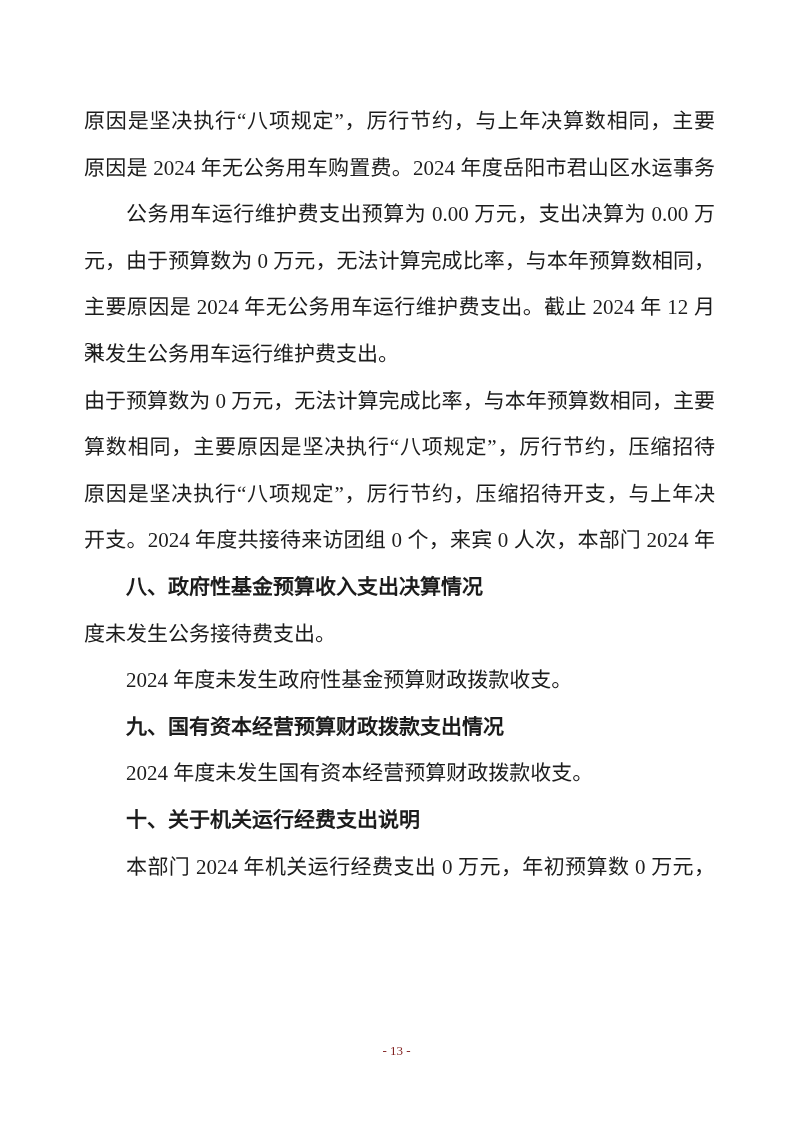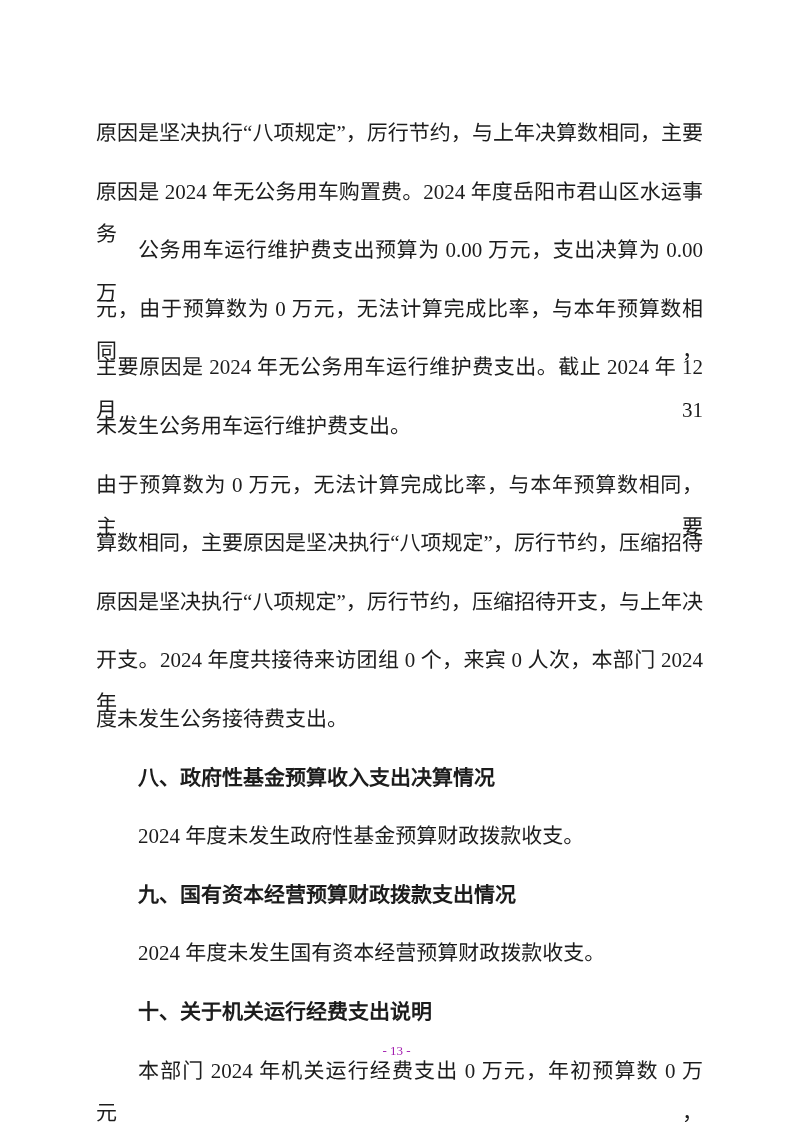--- a/index.html
+++ b/index.html
@@ -17,21 +17,21 @@
     color: #1c1c1c;
     font-family: "Liberation Serif", "DejaVu Serif", serif;
   }
   .content {
     position: absolute;
     left: 80px;
     top: 96px;
     width: 639px;
   }
   .ln {
-    margin: 16px;
+    margin: 4px;
     padding: 0;
     height: 42.6px;
     line-height: 42.6px;
     font-size: 21px;
     white-space: nowrap;
     color: #1c1c1c;
   }
   
   .j {
     white-space: normal;
@@ -49,41 +49,41 @@
     font-size: 21px;
   }
   .footer {
     position: absolute;
     left: 0;
     top: 1042px;
     width: 793px;
     text-align: center;
     font-size: 13px;
     line-height: 18px;
-    color: #a21caf;
+    color: #7f1d1d;
     font-family: "Liberation Serif", "DejaVu Serif", serif;
   }
 </style>
 </head>
 <body>
 
 <div class="page">
   <div class="content">
     <p class="ln j">原因是坚决执行“八项规定”，厉行节约，与上年决算数相同，主要</p>
     <p class="ln j">原因是 2024 年无公务用车购置费。2024 年度岳阳市君山区水运事务</p>
     <p class="ln j ind">公务用车运行维护费支出预算为 0.00 万元，支出决算为 0.00 万</p>
     <p class="ln j">元，由于预算数为 0 万元，无法计算完成比率，与本年预算数相同，</p>
     <p class="ln j">主要原因是 2024 年无公务用车运行维护费支出。截止 2024 年 12 月 31</p>
     <p class="ln">未发生公务用车运行维护费支出。</p>
     <p class="ln j">由于预算数为 0 万元，无法计算完成比率，与本年预算数相同，主要</p>
     <p class="ln j">算数相同，主要原因是坚决执行“八项规定”，厉行节约，压缩招待</p>
     <p class="ln j">原因是坚决执行“八项规定”，厉行节约，压缩招待开支，与上年决</p>
     <p class="ln j">开支。2024 年度共接待来访团组 0 个，来宾 0 人次，本部门 2024 年</p>
+    <p class="ln h ind">八、政府性基金预算收入支出决算情况</p>
     <p class="ln">度未发生公务接待费支出。</p>
-    <p class="ln h ind">八、政府性基金预算收入支出决算情况</p>
     <p class="ln ind">2024 年度未发生政府性基金预算财政拨款收支。</p>
     <p class="ln h ind">九、国有资本经营预算财政拨款支出情况</p>
     <p class="ln ind">2024 年度未发生国有资本经营预算财政拨款收支。</p>
     <p class="ln h ind">十、关于机关运行经费支出说明</p>
     <p class="ln j ind">本部门 2024 年机关运行经费支出 0 万元，年初预算数 0 万元，</p>
   </div>
   <div class="footer">- 13 -</div>
 </div>
 
 </body></html>

